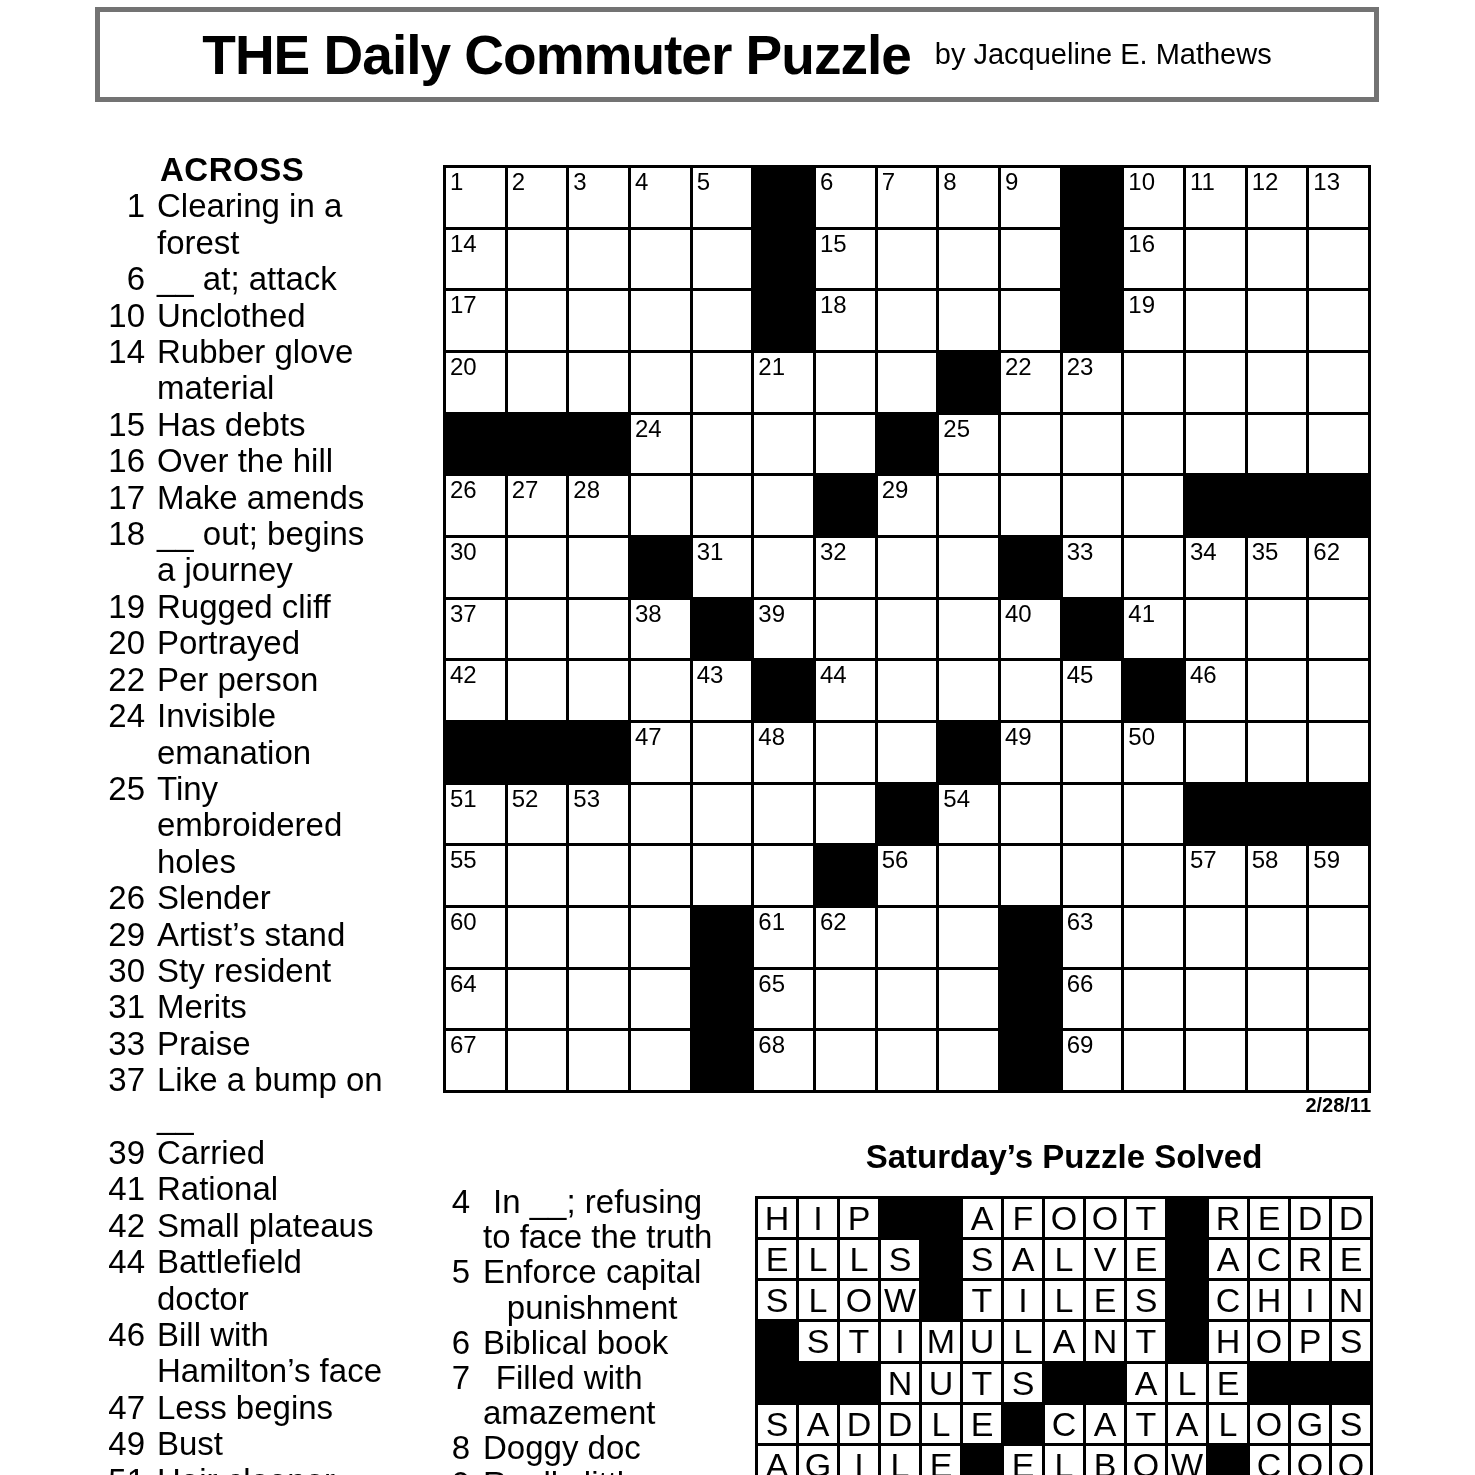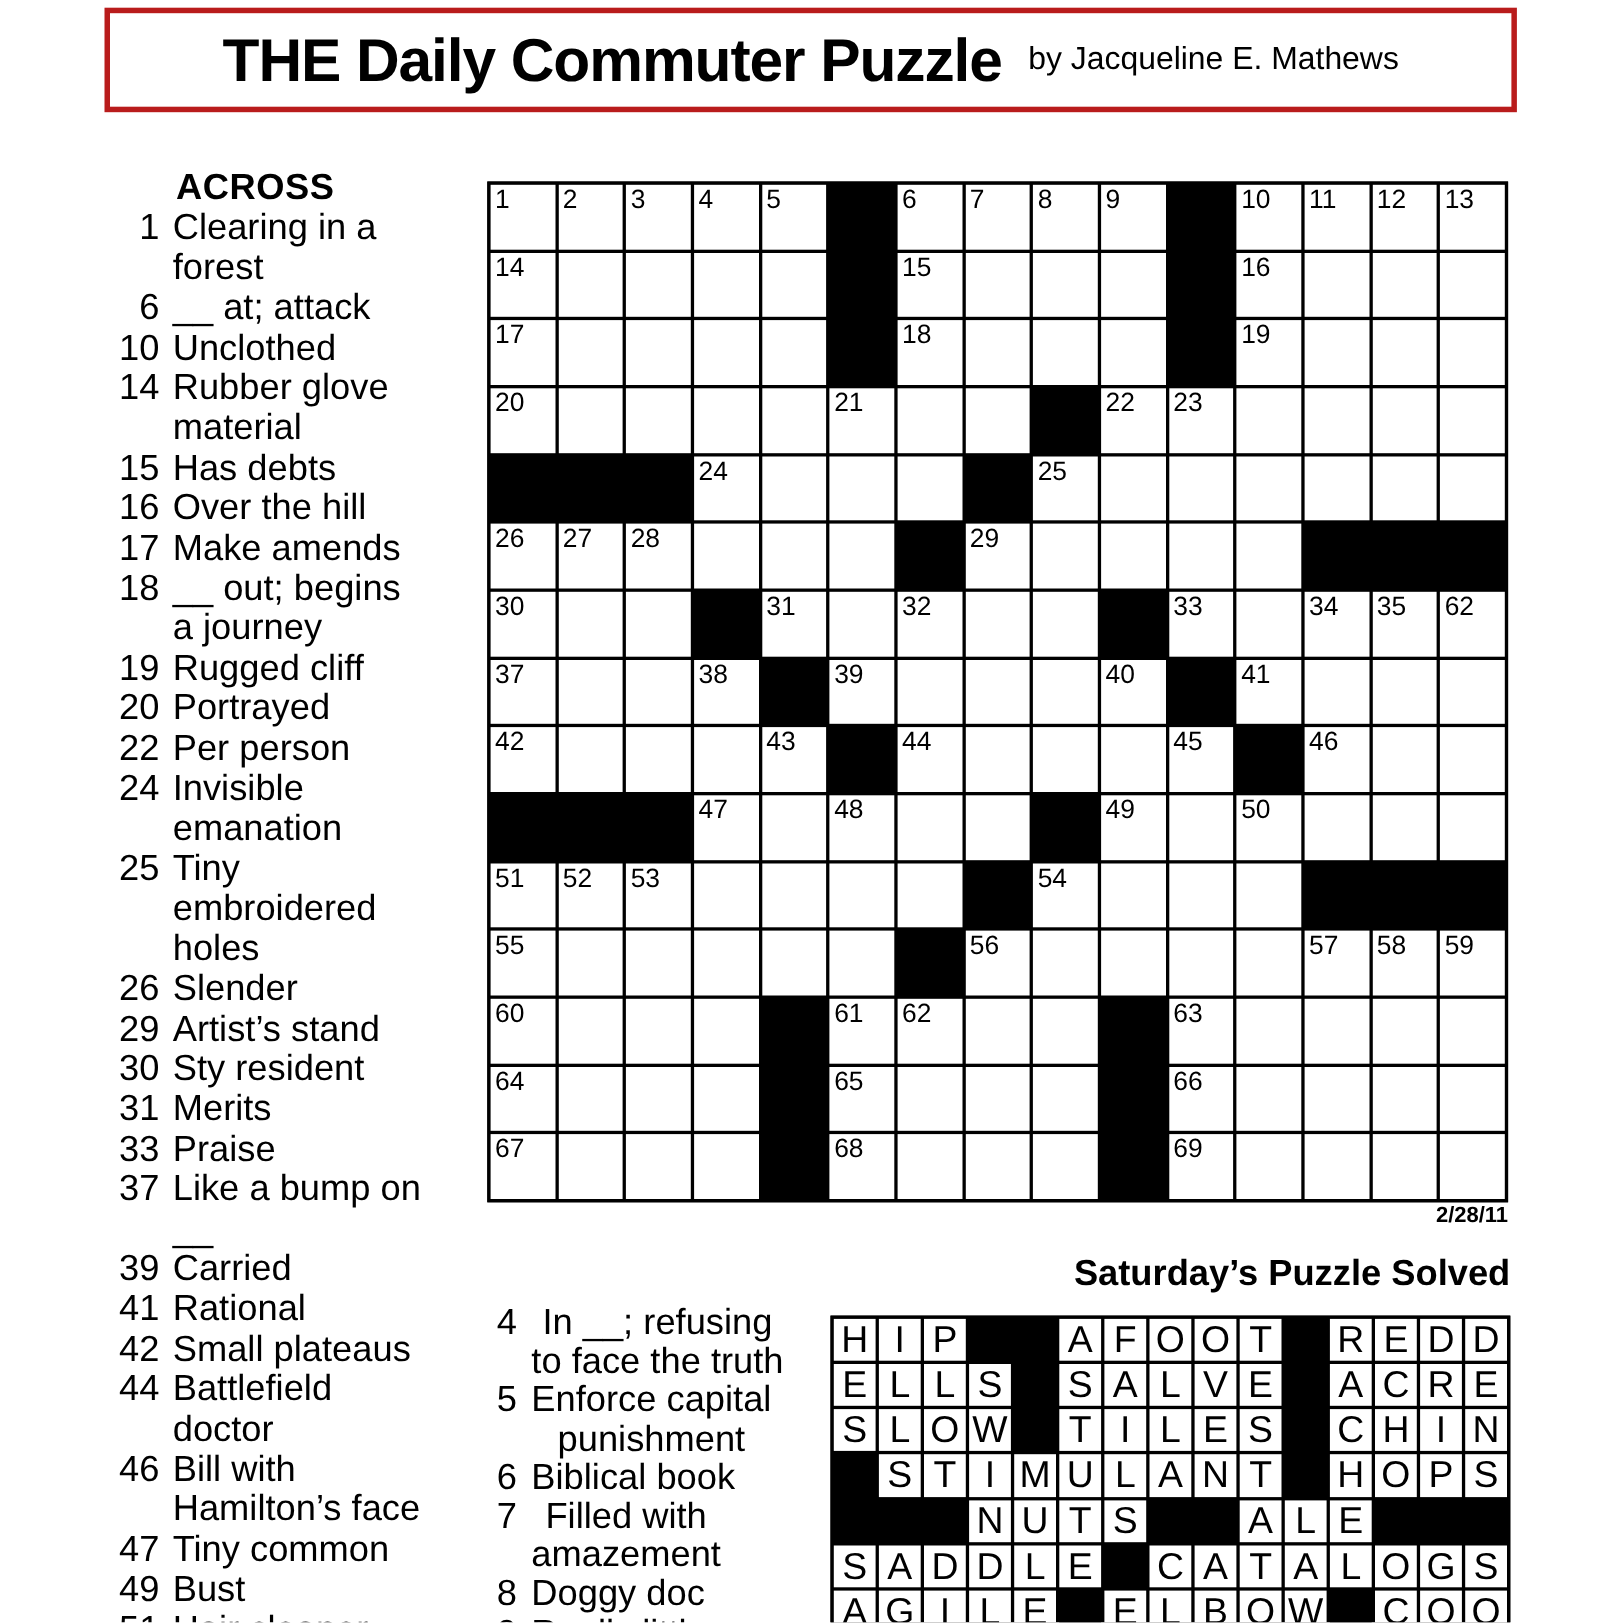--- a/index.html
+++ b/index.html
@@ -3,21 +3,21 @@
 <meta charset="utf-8">
 <style>
   html,body{margin:0;padding:0;background:#fff;}
   #page{
     position:relative;width:1475px;height:1475px;background:#fff;overflow:hidden;
     font-family:"Liberation Sans","DejaVu Sans",sans-serif;color:#000;
   }
   
   #banner{
     position:absolute;left:95px;top:7px;width:1284px;height:95px;
-    border:5px solid #b91c1c;box-sizing:border-box;
+    border:5px solid #737373;box-sizing:border-box;
     display:flex;align-items:center;justify-content:center;gap:24px;
     white-space:nowrap;
   }
   #banner .t1{font-size:55px;font-weight:bold;letter-spacing:-1px;}
   #banner .t2{font-size:29px;font-weight:normal;}
   
   .cluecol{position:absolute;}
   #across-col{left:98px;top:152px;width:345px;font-size:33px;line-height:36.4px;}
   #down-col{left:443px;top:1184px;width:320px;font-size:33px;line-height:35.2px;}
   .clhead{font-weight:bold;margin-left:62px;letter-spacing:0.5px;}
@@ -35,21 +35,21 @@
     display:grid;grid-template-columns:repeat(15,1fr);grid-template-rows:repeat(15,1fr);
     gap:3px;
   }
   .mc{background:#fff;position:relative;}
   .mc.b{background:#000;}
   .mc .num{position:absolute;top:1px;left:4px;font-size:24px;line-height:1.1;}
   
   #date{position:absolute;left:1071px;top:1094px;width:300px;text-align:right;
     font-size:20px;font-weight:bold;}
   
-  #solved-head{position:absolute;left:755px;top:1138px;width:618px;text-align:right;
+  #solved-head{position:absolute;left:755px;top:1138px;width:618px;text-align:center;
     font-size:33px;font-weight:bold;}
   #solved-grid{
     position:absolute;left:755px;top:1196px;width:618px;height:291px;
     box-sizing:border-box;border:3px solid #000;background:#000;
     display:grid;grid-template-columns:repeat(15,1fr);grid-template-rows:repeat(7,1fr);
     gap:3px;
   }
   .sc{background:#fff;display:flex;align-items:center;justify-content:center;
     font-size:34px;line-height:1;}
   .sc.b{background:#000;}
@@ -167,21 +167,21 @@
           <div class="ct">Battlefield
 doctor</div>
         </div>
         <div class="clue">
           <div class="cn">46</div>
           <div class="ct">Bill with
 Hamilton’s face</div>
         </div>
         <div class="clue">
           <div class="cn">47</div>
-          <div class="ct">Tiny common</div>
+          <div class="ct">Less begins</div>
         </div>
         <div class="clue">
           <div class="cn">49</div>
           <div class="ct">Bust</div>
         </div>
         <div class="clue">
           <div class="cn">51</div>
           <div class="ct">Hair cleaner</div>
         </div>
       </div>

